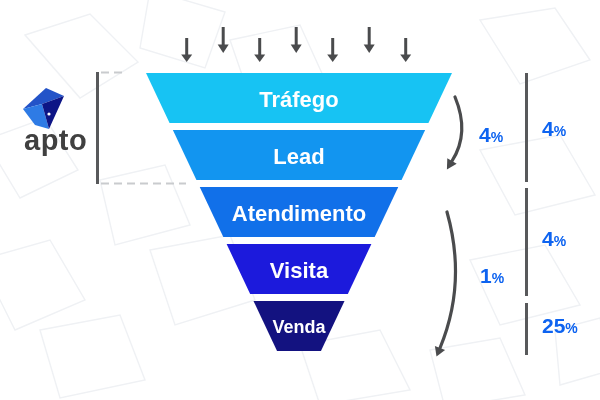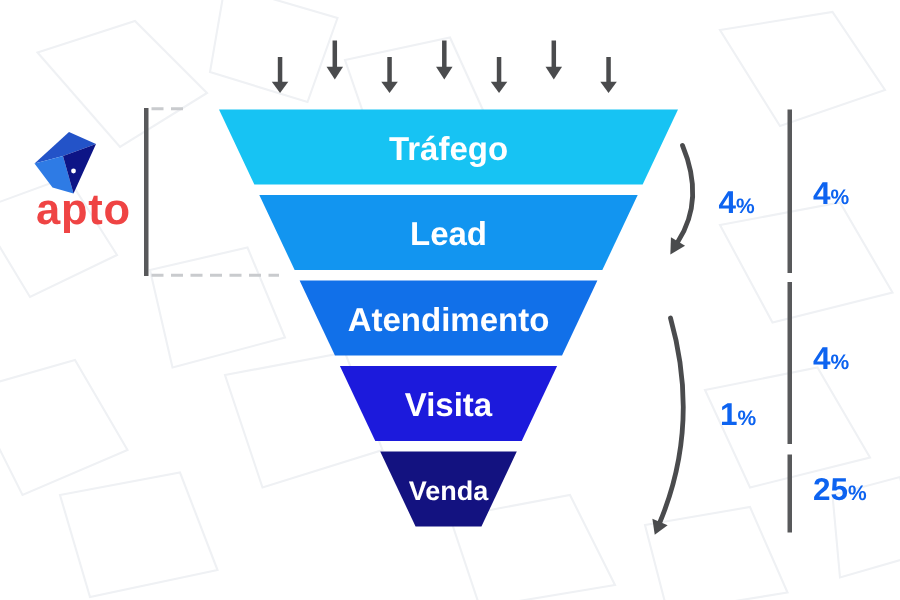--- a/index.html
+++ b/index.html
@@ -3,21 +3,21 @@
 <meta charset="utf-8">
 <style>
   html,body{margin:0;padding:0;}
   body{width:600px;height:400px;overflow:hidden;background:#ffffff;
        font-family:"Liberation Sans", sans-serif;}
   .stage-wrap{position:relative;width:600px;height:400px;}
   .layer{position:absolute;left:0;top:0;}
   .logo{position:absolute;left:16px;top:84px;width:90px;height:82px;}
   .gem{position:absolute;left:4px;top:0;}
   .wordmark{position:absolute;left:8px;top:40px;width:80px;
-            font-size:29px;font-weight:bold;color:#ef4444;letter-spacing:0.5px;}
+            font-size:29px;font-weight:bold;color:#404040;letter-spacing:0.5px;}
   svg text{font-family:"Liberation Sans", sans-serif;}
   .pct{font-weight:bold;fill:#0D63F0;font-size:21px;}
   .pct .suffix{font-size:14px;}
 </style>
 </head>
 <body>
 
 <div class="stage-wrap">
 
   <svg class="layer" width="600" height="400">

